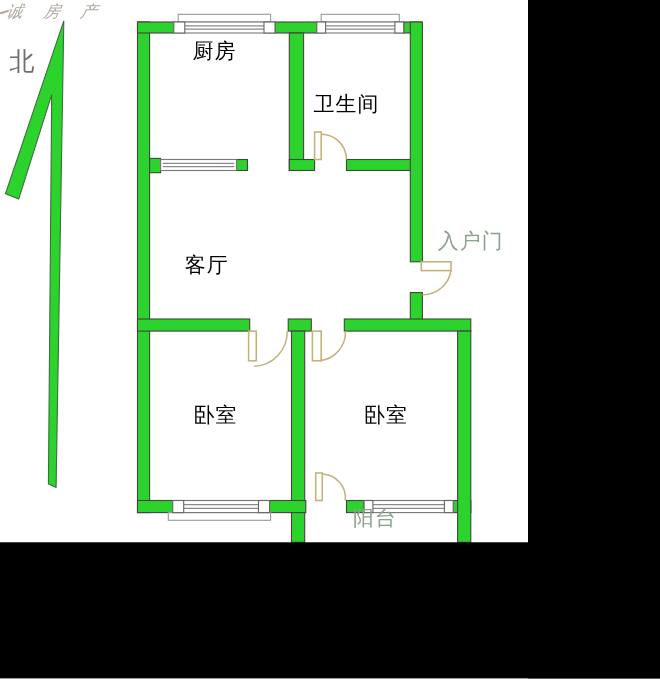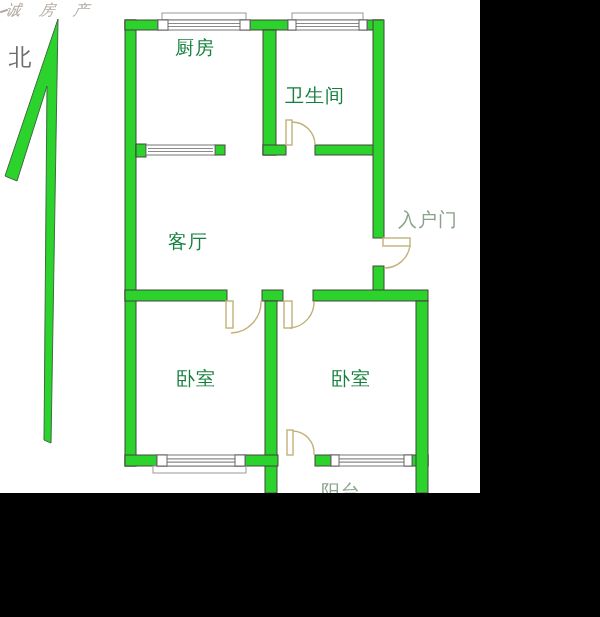--- a/index.html
+++ b/index.html
@@ -9,21 +9,21 @@
   }
   svg { position:absolute; left:0; top:0; }
   .wall { fill:#2cd32c; stroke:#44443c; stroke-width:1; }
   .win-body { fill:#ffffff; stroke:#777777; stroke-width:1; }
   .win-cap  { fill:#ffffff; stroke:#666666; stroke-width:1; }
   .win-line { stroke:#8a8a8a; stroke-width:1.2; fill:none; }
   .win-frame{ fill:#ffffff; stroke:#999999; stroke-width:1; }
   .door-leaf{ fill:#ffffff; stroke:#c2b178; stroke-width:1.4; }
   .door-arc { fill:none; stroke:#c2b178; stroke-width:1.4; }
   .lbl {
-    position:absolute; font-size:19px; letter-spacing:1px; color:#15803d;
+    position:absolute; font-size:19px; letter-spacing:1px; color:#000000;
     text-align:center; white-space:nowrap; line-height:1.1; z-index:2;
   }
   .lbl-muted { color:#8aa28a; }
   .lbl-north { font-size:23px; color:#6e6e6e; letter-spacing:0; }
   .watermark {
     position:absolute; left:6px; top:1px; z-index:2;
     font-size:15px; font-style:italic; letter-spacing:7px;
     color:#b2aba3; transform:skewX(-12deg); white-space:nowrap;
   }
   .watermark-stroke {
@@ -134,17 +134,17 @@
   <div class="watermark-stroke"></div>
   <div class="watermark">诚 房 产</div>
 
   <div class="lbl lbl-north" style="left:7px;  top:45px;  width:26px;">北</div>
   <div class="lbl" style="left:159px; top:37px;  width:72px;">厨房</div>
   <div class="lbl" style="left:277px; top:85px;  width:76px;">卫生间</div>
   <div class="lbl" style="left:151px; top:231px; width:74px;">客厅</div>
   <div class="lbl lbl-muted" style="left:392px; top:209px; width:72px;">入户门</div>
   <div class="lbl" style="left:159px; top:368px; width:74px;">卧室</div>
   <div class="lbl" style="left:314px; top:368px; width:74px;">卧室</div>
-  <div class="lbl lbl-muted" style="left:304px; top:481px; width:74px;">阳台</div>
+  <div class="lbl lbl-muted" style="left:304px; top:461px; width:74px;">阳台</div>
 
   <div class="letterbox letterbox-right"></div>
   <div class="letterbox letterbox-bottom"></div>
 </div>
 
 </body></html>

